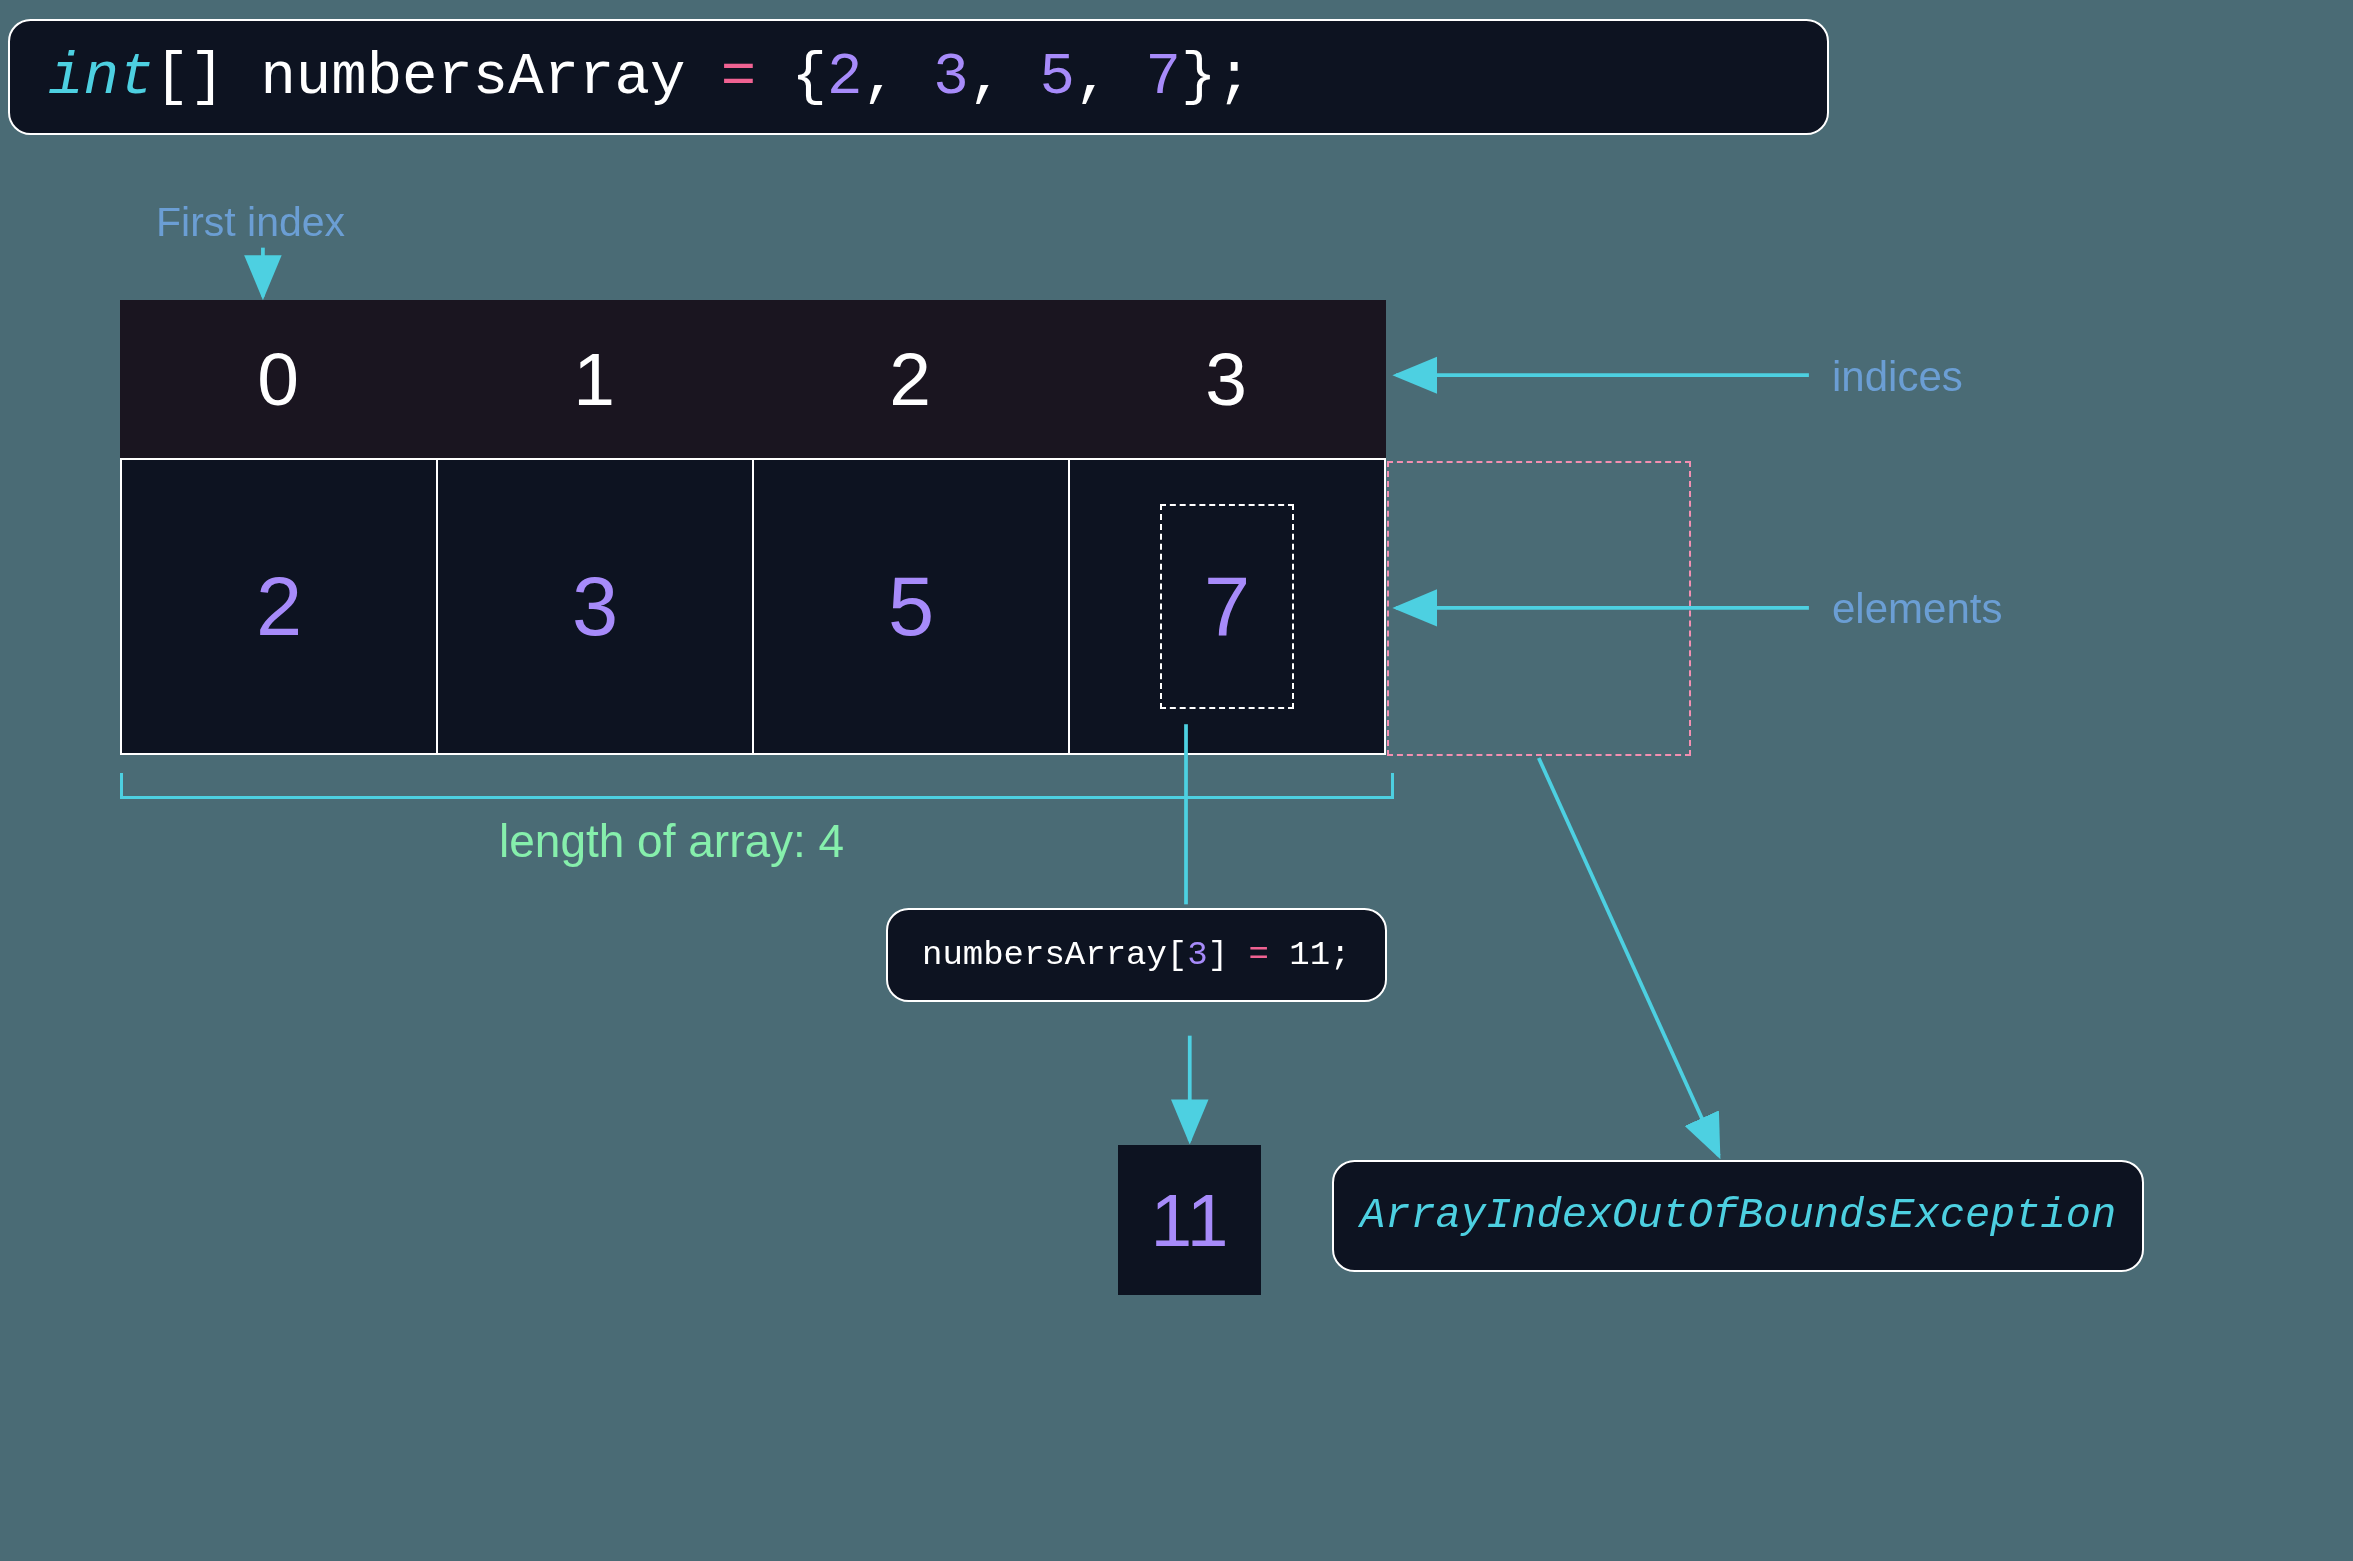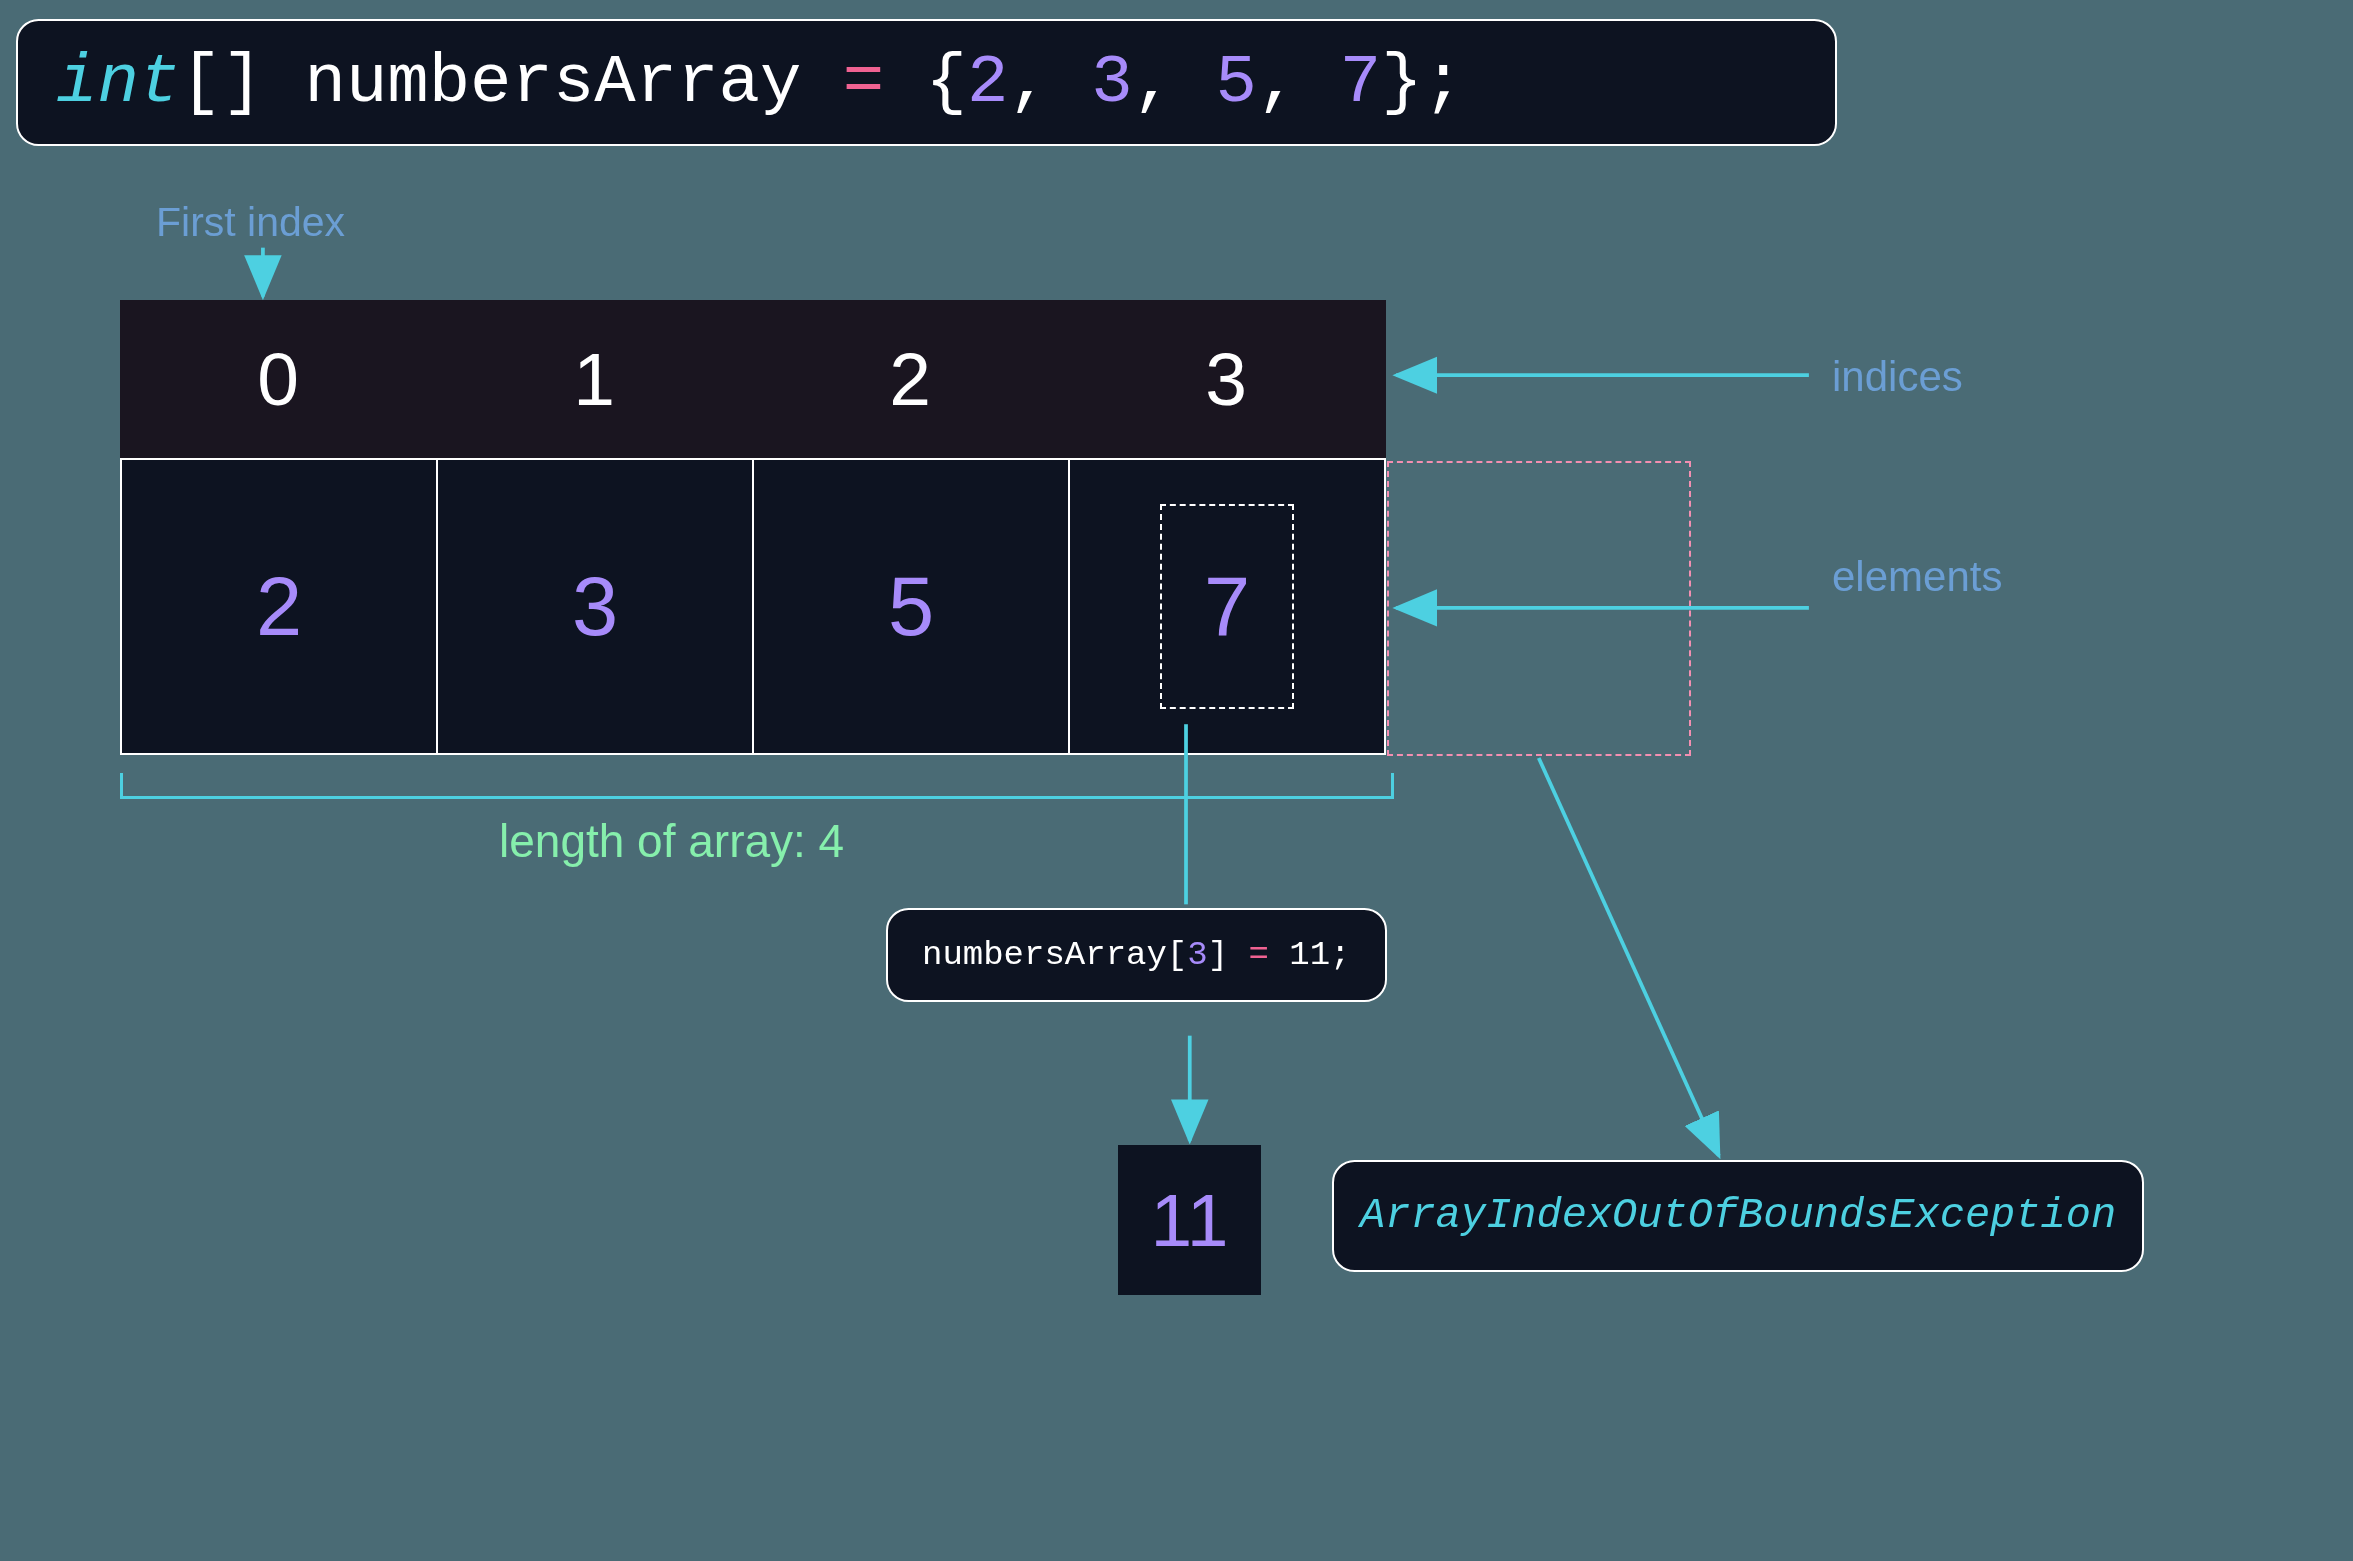--- a/index.html
+++ b/index.html
@@ -15,23 +15,23 @@
       background: #0d1321;
       border: 2.3px solid #fff;
       border-radius: 22.5px;
       position: absolute;
       padding: 15px 30px;
       color: #fff;
       font-family: 'Courier New', monospace;
     }
     .declaration {
       top: 19px;
-      left: 16px;
+      left: 8px;
       width: 1741px;
-      font-size: 69px;
+      font-size: 59px;
       padding: 22.5px 38px;
     }
     .keyword { color: #4dd0e1; font-style: italic; }
     .bracket { color: #fff; }
     .operator { color: #f06292; }
     .number { color: #a78bfa; }
     
     .first-index-label {
       position: absolute;
       top: 199px;
@@ -122,21 +122,21 @@
     }
     
     .side-label {
       position: absolute;
       color: #6b9ed4;
       font-size: 42px;
       font-family: Arial, sans-serif;
       margin-left: 8px;
     }
     .indices-label { top: 353px; left: 1824px; }
-    .elements-label { top: 553px; left: 1824px; }
+    .elements-label { top: 585px; left: 1824px; }
     
     .assignment-box {
       top: 908px;
       left: 886px;
       font-size: 34px;
       padding: 26px 34px;
     }
     
     .new-value {
       position: absolute;

